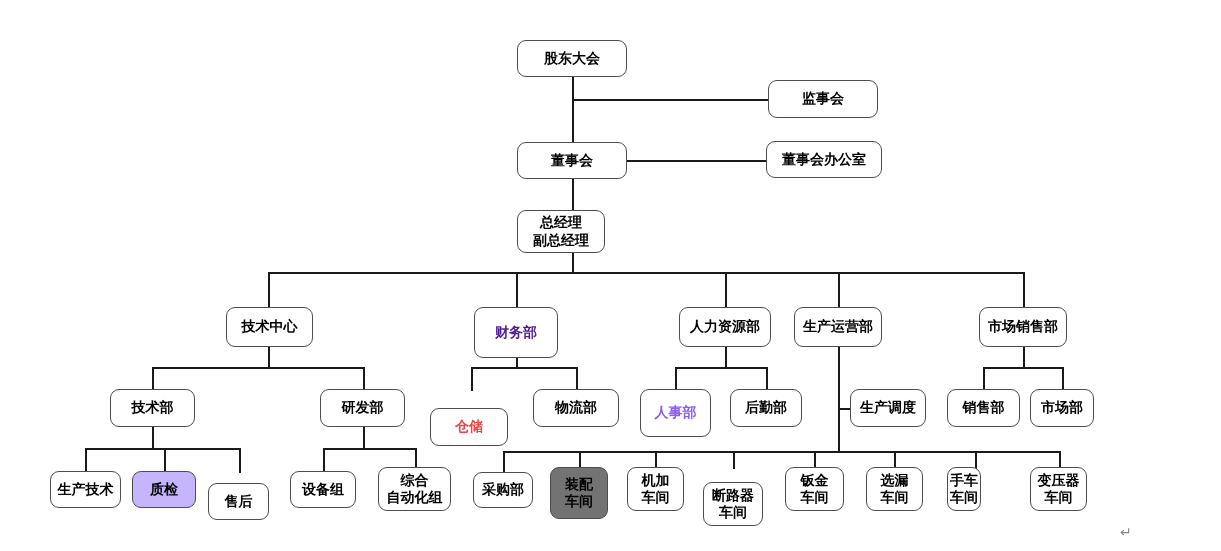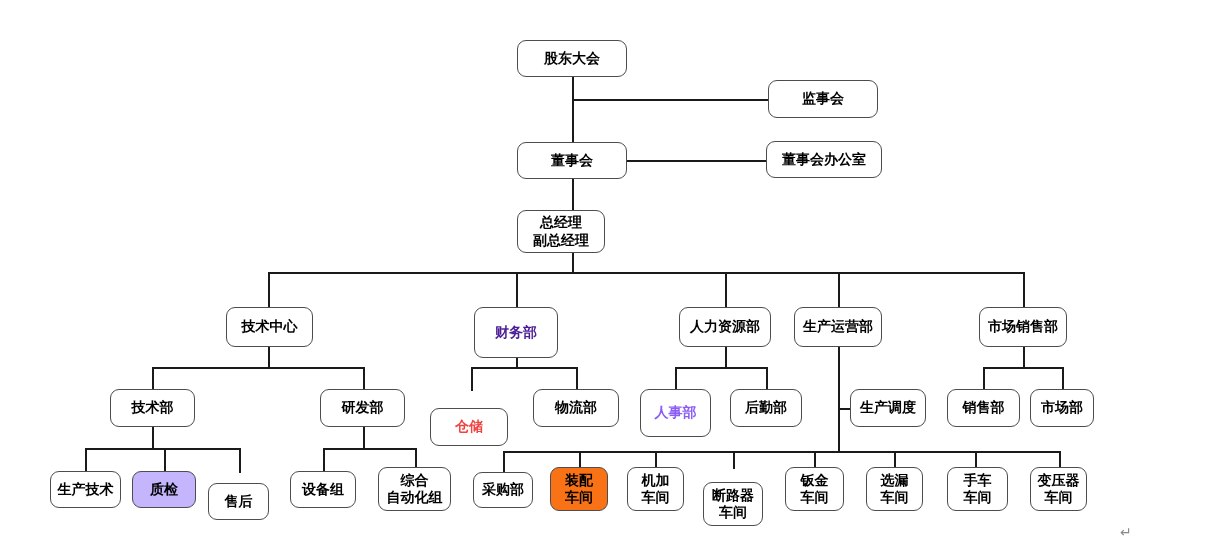--- a/index.html
+++ b/index.html
@@ -118,27 +118,27 @@
     <div class="node" style="left: 850px; top: 389px; width: 76px; height: 38px; border-color: rgb(77, 77, 77); background: rgb(255, 255, 255); color: rgb(0, 0, 0);">生产调度</div>
     <div class="node" style="left: 947px; top: 389px; width: 73px; height: 38px; border-color: rgb(77, 77, 77); background: rgb(255, 255, 255); color: rgb(0, 0, 0);">销售部</div>
     <div class="node" style="left: 1030px; top: 389px; width: 64px; height: 38px; border-color: rgb(77, 77, 77); background: rgb(255, 255, 255); color: rgb(0, 0, 0);">市场部</div>
     <div class="node" style="left: 50px; top: 471px; width: 71px; height: 37px; border-color: rgb(77, 77, 77); background: rgb(255, 255, 255); color: rgb(0, 0, 0);">生产技术</div>
     <div class="node" style="left: 132px; top: 471px; width: 64px; height: 37px; border-color: rgb(77, 77, 77); background: #c4b5fd; color: rgb(0, 0, 0);">质检</div>
     <div class="node" style="left: 208px; top: 471px; width: 61px; height: 37px; border-color: rgb(77, 77, 77); background: rgb(255, 255, 255); color: rgb(0, 0, 0); margin-top: 12px;">售后</div>
     <div class="node" style="left: 290px; top: 471px; width: 66px; height: 37px; border-color: rgb(77, 77, 77); background: rgb(255, 255, 255); color: rgb(0, 0, 0);">设备组</div>
     <div class="node" style="left: 378px; top: 467px; width: 73px; height: 44px; border-color: rgb(77, 77, 77); background: rgb(255, 255, 255); color: rgb(0, 0, 0);">综合
 自动化组</div>
     <div class="node" style="left: 473px; top: 472px; width: 60px; height: 36px; border-color: rgb(77, 77, 77); background: rgb(255, 255, 255); color: rgb(0, 0, 0);">采购部</div>
-    <div class="node" style="left: 550px; top: 467px; width: 58px; height: 44px; border-color: rgb(77, 77, 77); background: #f97316; color: rgb(0, 0, 0);">装配
+    <div class="node" style="left: 550px; top: 467px; width: 58px; height: 52px; border-color: rgb(77, 77, 77); background: #737373; color: rgb(0, 0, 0);">装配
 车间</div>
     <div class="node" style="left: 627px; top: 467px; width: 57px; height: 44px; border-color: rgb(77, 77, 77); background: rgb(255, 255, 255); color: rgb(0, 0, 0);">机加
 车间</div>
     <div class="node" style="left: 703px; top: 482px; width: 60px; height: 44px; border-color: rgb(77, 77, 77); background: rgb(255, 255, 255); color: rgb(0, 0, 0);">断路器
 车间</div>
     <div class="node" style="left: 785px; top: 467px; width: 59px; height: 44px; border-color: rgb(77, 77, 77); background: rgb(255, 255, 255); color: rgb(0, 0, 0);">钣金
 车间</div>
     <div class="node" style="left: 866px; top: 467px; width: 57px; height: 44px; border-color: rgb(77, 77, 77); background: rgb(255, 255, 255); color: rgb(0, 0, 0);">选漏
 车间</div>
-    <div class="node" style="left: 947px; top: 467px; width: 61px; height: 44px; border-color: rgb(77, 77, 77); background: rgb(255, 255, 255); color: rgb(0, 0, 0);">手车
+    <div class="node" style="left: 947px; top: 467px; width: 34px; height: 44px; border-color: rgb(77, 77, 77); background: rgb(255, 255, 255); color: rgb(0, 0, 0);">手车
 车间</div>
     <div class="node" style="left: 1030px; top: 467px; width: 57px; height: 44px; border-color: rgb(77, 77, 77); background: rgb(255, 255, 255); color: rgb(0, 0, 0);">变压器
 车间</div>
   </div>
 
 </body></html>

